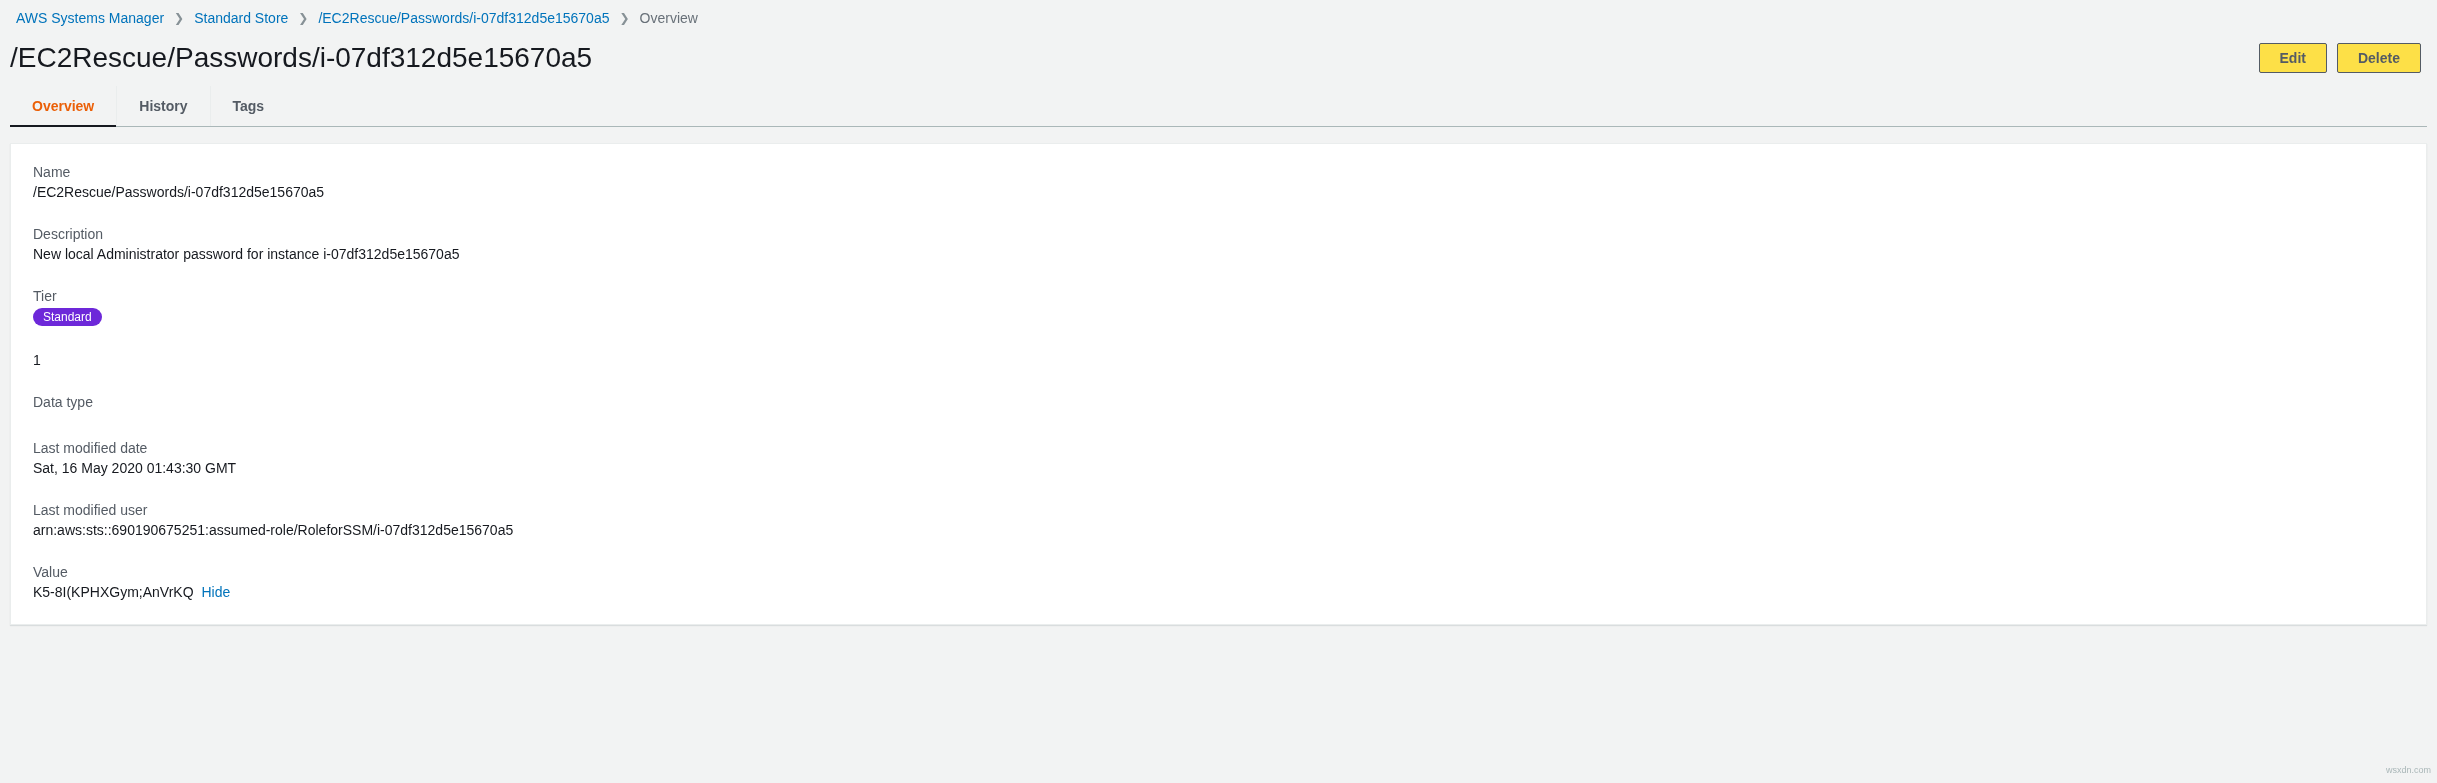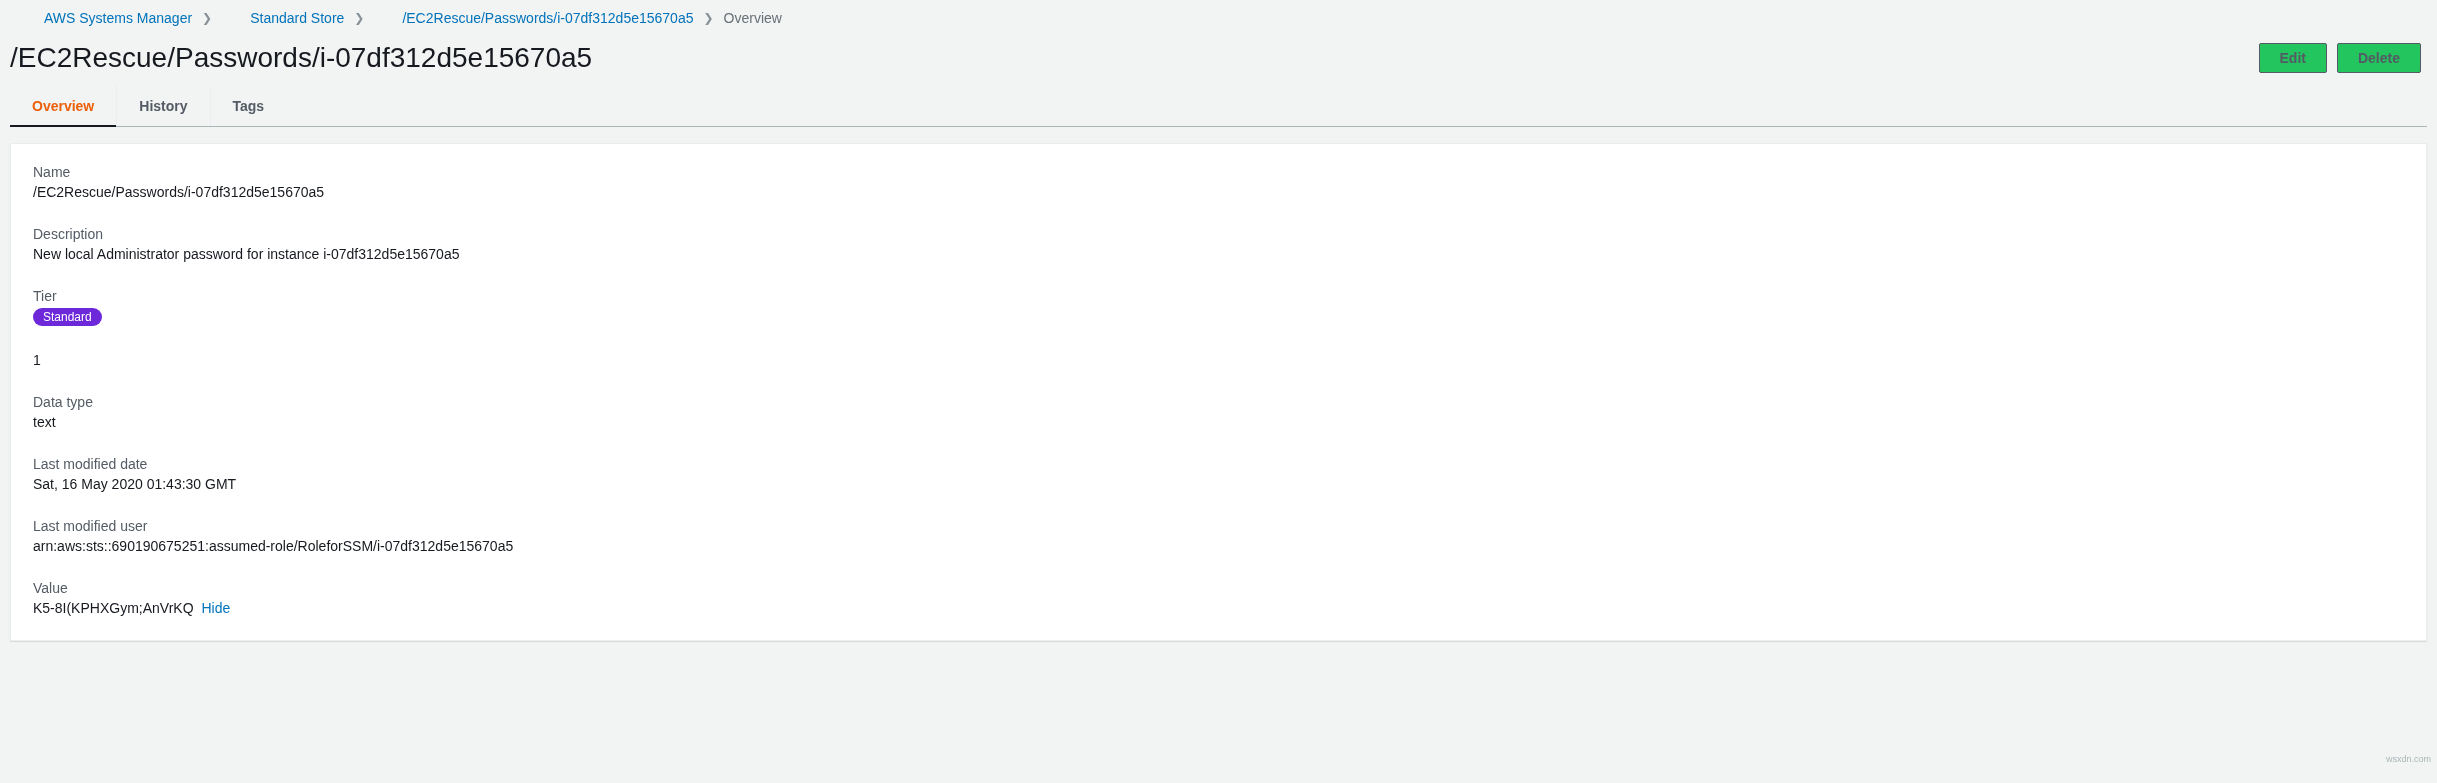--- a/index.html
+++ b/index.html
@@ -17,21 +17,20 @@
       padding: 10px 16px 8px;
       display: flex;
       align-items: center;
       gap: 10px;
       font-size: 14px;
     }
     .breadcrumb a {
       color: #0073bb;
       text-decoration: none;
       cursor: pointer;
-      margin-left: 28px;
     }
     .breadcrumb .sep {
       color: #879196;
       font-size: 12px;
     }
     .breadcrumb .current {
       color: #687078;
     }
     .header-row {
       display: flex;
@@ -42,21 +41,21 @@
     .page-title {
       font-size: 28px;
       font-weight: 400;
       color: #16191f;
     }
     .actions {
       display: flex;
       gap: 10px;
     }
     .btn {
-      background: #22c55e;
+      background: #fde047;
       border: 1px solid #545b64;
       border-radius: 2px;
       padding: 6px 20px;
       font-size: 14px;
       font-weight: 700;
       color: #545b64;
       cursor: pointer;
       font-family: inherit;
     }
     .tabs-wrap {
@@ -124,21 +123,21 @@
     .full {
       grid-column: 1 / 2;
     }
     .link {
       color: #0073bb;
       cursor: pointer;
       margin-left: 4px;
     }
     .watermark {
       position: fixed;
-      bottom: 19px;
+      bottom: 8px;
       right: 6px;
       font-size: 9px;
       color: #aab7b8;
     }
   </style>
 </head>
 <body>
 
 <div class="breadcrumb">
   <a>AWS Systems Manager</a>
@@ -182,21 +181,20 @@
       <div class="field-value">
         <span class="badge">Standard</span>
       </div>
     </div>
     <div>
       <div class="field-value">1</div>
     </div>
 
     <div>
       <div class="field-label">Data type</div>
-      <div class="field-value">text</div>
     </div>
 
     <div>
       <div class="field-label">Last modified date</div>
       <div class="field-value">Sat, 16 May 2020 01:43:30 GMT</div>
     </div>
     <div>
       <div class="field-label">Last modified user</div>
       <div class="field-value">arn:aws:sts::690190675251:assumed-role/RoleforSSM/i-07df312d5e15670a5</div>
     </div>

